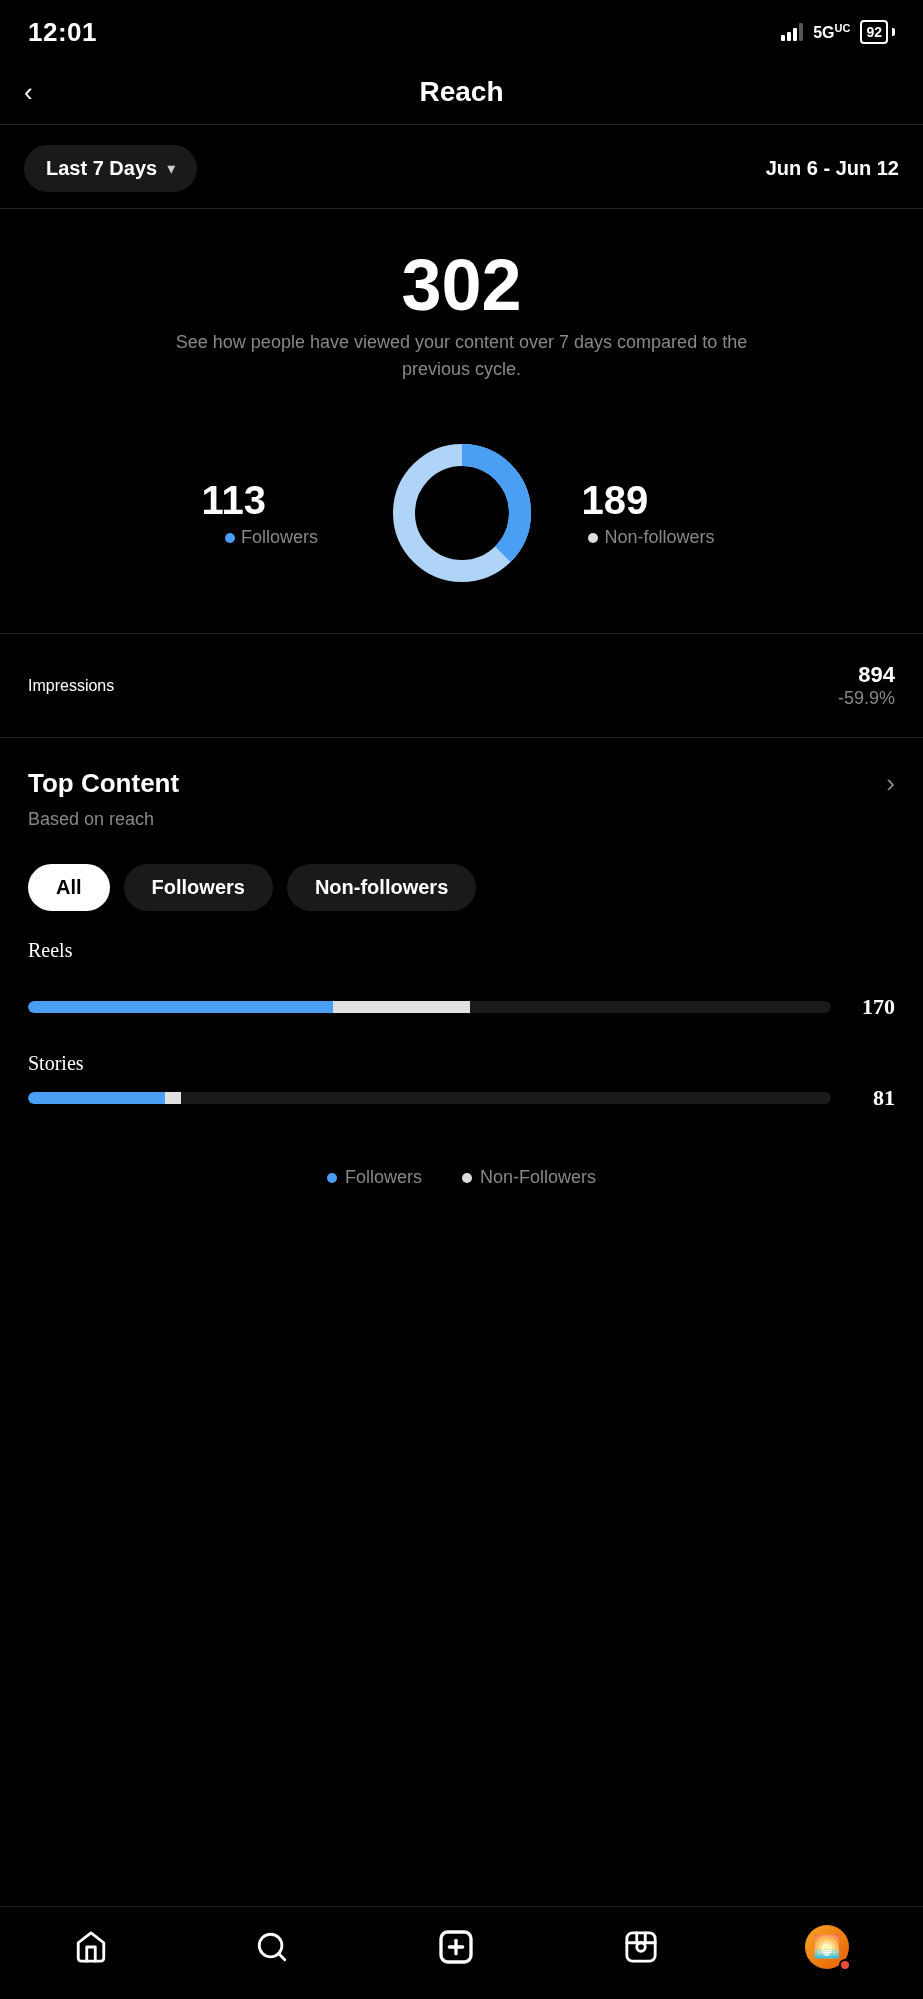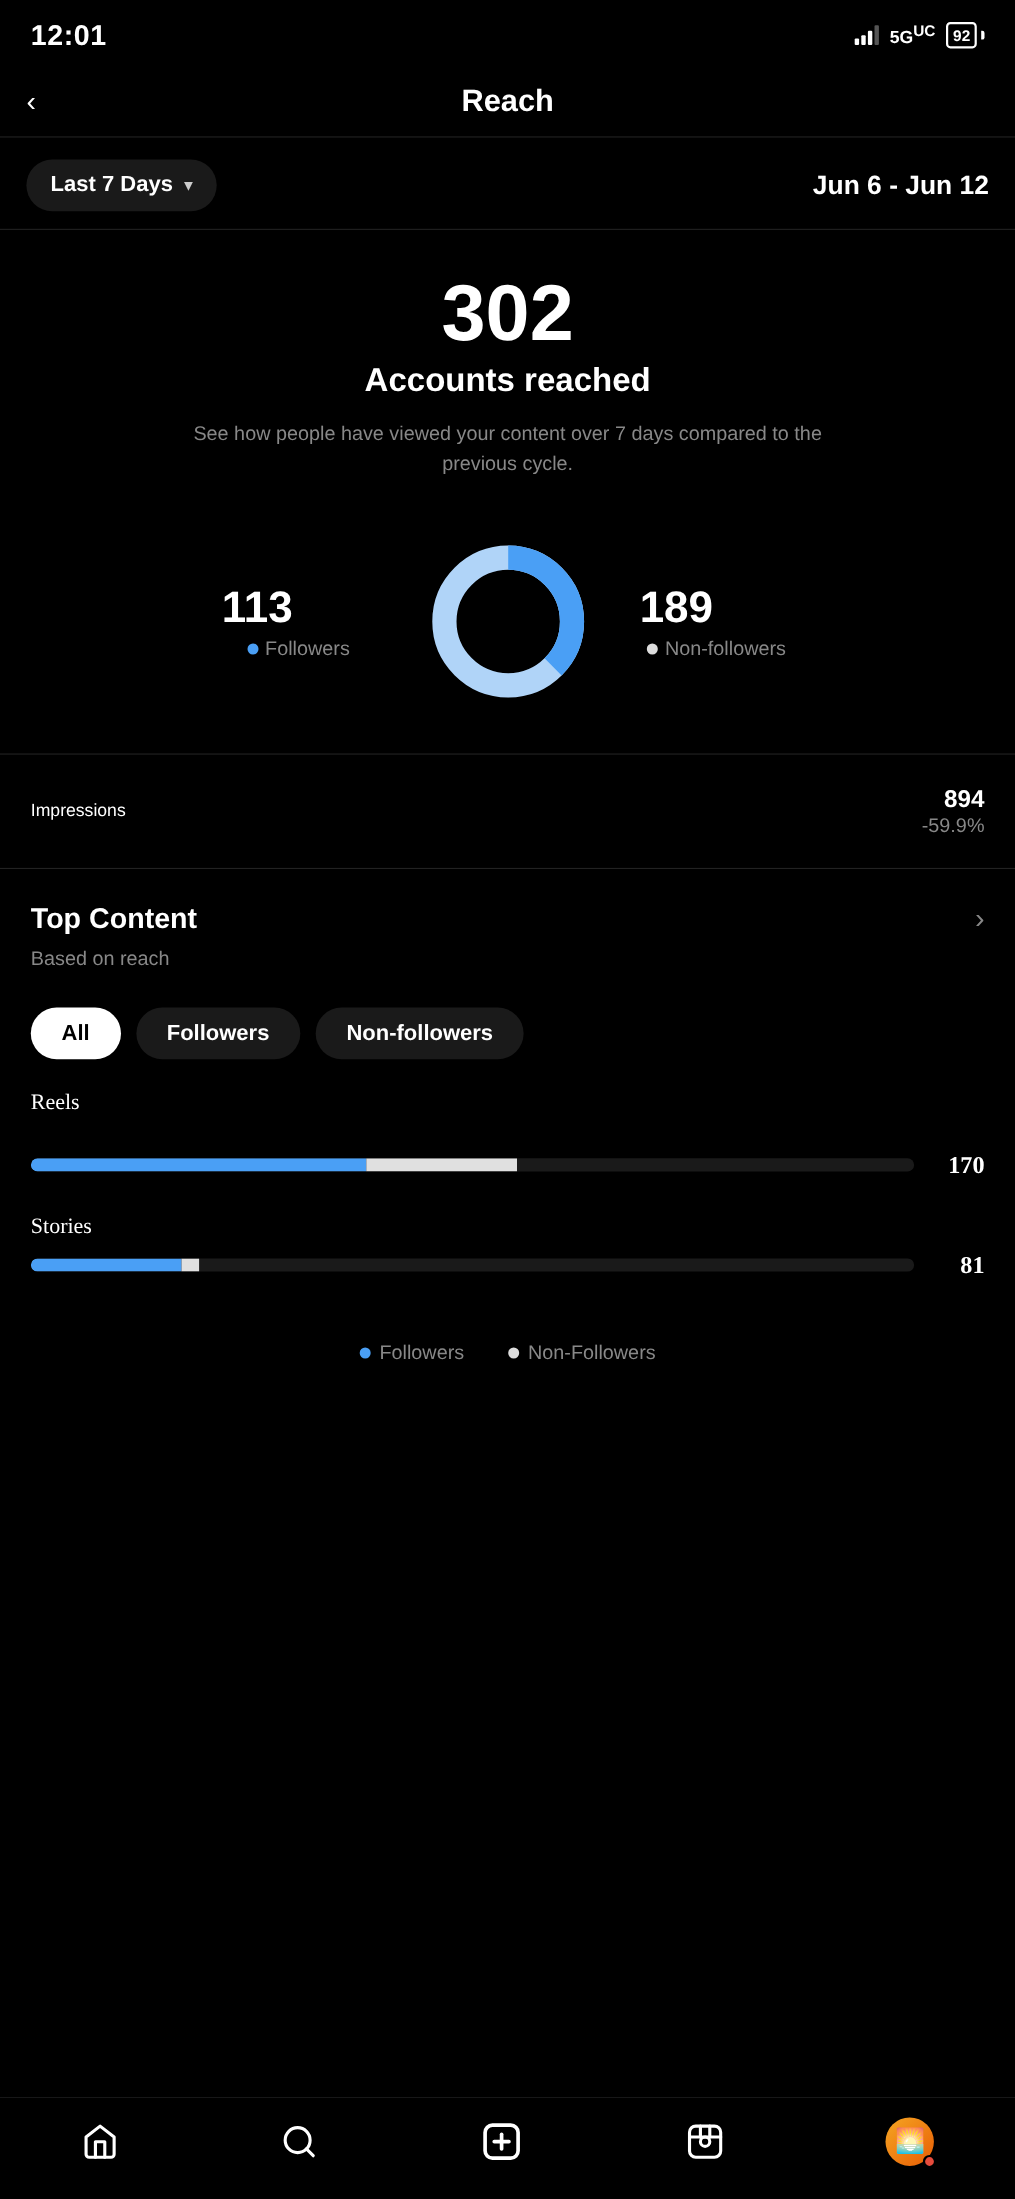--- a/index.html
+++ b/index.html
@@ -111,21 +111,21 @@
     }
     .date-dropdown-label {
       font-size: 20px;
       font-weight: 700;
     }
     .chevron-down {
       font-size: 16px;
       color: #ccc;
     }
     .date-range {
-      font-size: 24px;
+      font-size: 20px;
       font-weight: 600;
       color: #fff;
     }
 
     .divider {
       height: 1px;
       background: #222;
       margin: 0 0;
     }
 
@@ -389,21 +389,21 @@
 
 <div class="status-bar">
   <span class="status-time">12:01</span>
   <div class="status-icons">
     <div class="signal-bars">
       <div class="signal-bar" style="height:6px;"></div>
       <div class="signal-bar" style="height:9px;"></div>
       <div class="signal-bar" style="height:13px;"></div>
       <div class="signal-bar" style="height:18px; background:#555;"></div>
     </div>
-    <span class="network-label">5G<sup style="font-size:14px;">UC</sup></span>
+    <span class="network-label">5G<sup style="font-size:11px;">UC</sup></span>
     <div class="battery-box">
       <div class="battery">
         <span>92</span>
       </div>
       <div class="battery-tip"></div>
     </div>
   </div>
 </div>
 
 <div class="header">
@@ -416,21 +416,20 @@
     <span class="date-dropdown-label">Last 7 Days</span>
     <span class="chevron-down">▾</span>
   </div>
   <span class="date-range">Jun 6 - Jun 12</span>
 </div>
 
 <div class="divider"></div>
 
 <div class="accounts-reached-section">
   <div class="accounts-number">302</div>
-  <div class="accounts-label">Accounts reached</div>
   <div class="accounts-description">See how people have viewed your content over 7 days compared to the previous cycle.</div>
 </div>
 
 <div class="donut-section">
   <div class="donut-stat">
     <div class="donut-stat-number">113</div>
     <div class="donut-stat-label">
       <span class="dot dot-blue"></span>
       <span>Followers</span>
     </div>

